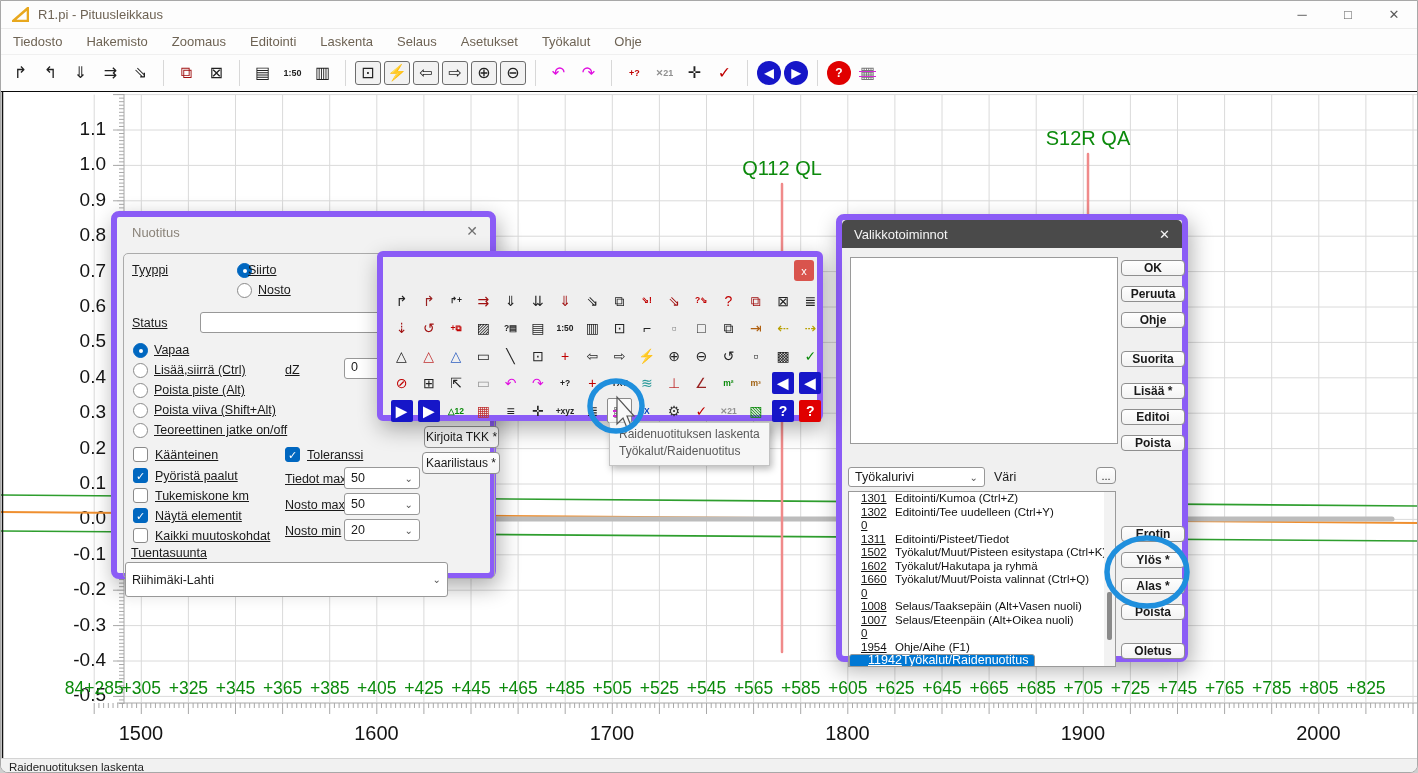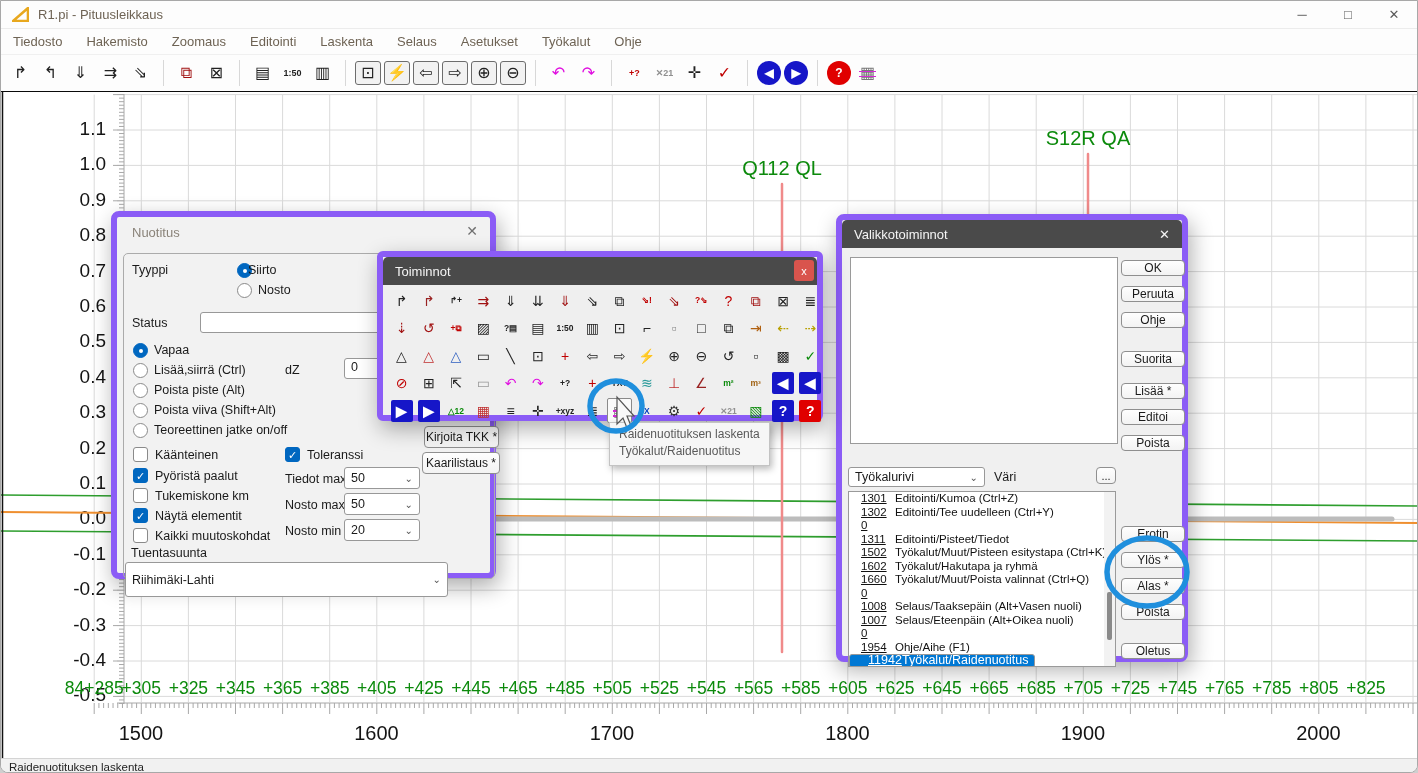--- a/index.html
+++ b/index.html
@@ -40,21 +40,21 @@
   #statusbar{position:absolute;left:0;top:757px;width:100%;height:16px;background:#f1f1f1;
              border-top:1px solid #d4d4d4;font-size:11.5px;color:#222;padding-left:8px;display:flex;align-items:center;}
   
   .dlg{position:absolute;background:#f2f2f2;border:6px solid #8b5cf6;border-radius:8px;
        box-shadow:3px 8px 22px rgba(0,0,0,.32);}
   
   #dlg-nuotitus{left:110px;top:210px;width:385px;height:368px;z-index:10;font-size:12.5px;color:#1a1a1a;}
   #nuotitus-title{position:absolute;left:15px;top:8px;color:#8a8379;font-size:13px;}
   .dlg-close-gray{position:absolute;right:12px;top:6px;color:#707070;font-size:14px;}
   #nuotitus-panel{position:absolute;left:6px;top:36px;width:372px;height:326px;border:1px solid #ababab;border-radius:5px;}
-  .nlabel{position:absolute;white-space:nowrap;}
+  .nlabel{position:absolute;white-space:nowrap;text-decoration:underline;}
   .radio{position:absolute;width:15px;height:15px;border-radius:50%;border:1px solid #8a8a8a;background:#fff;}
   .radio.on{background:#0067c0;border-color:#0067c0;}
   .radio.on::after{content:"";position:absolute;left:4.5px;top:4.5px;width:4px;height:4px;border-radius:50%;background:#fff;}
   .chk{position:absolute;width:15px;height:15px;border-radius:3px;border:1px solid #8a8a8a;background:#fff;}
   .chk.on{background:#0067c0;border-color:#0067c0;color:#fff;font-size:11px;line-height:14px;text-align:center;}
   .inp{position:absolute;background:#fff;border:1px solid #989898;border-radius:3px;font-size:12.5px;padding:1px 6px;color:#1a1a1a;}
   .sel{position:absolute;background:#fff;border:1px solid #989898;border-radius:3px;font-size:12.5px;
        display:flex;align-items:center;padding:0 6px;color:#1a1a1a;}
   .sel .chev{margin-left:auto;color:#555;font-size:10px;}
   .btn{position:absolute;background:linear-gradient(#fefefe,#f3f3f3);border:1px solid #8f8f8f;border-radius:4px;
@@ -71,21 +71,21 @@
   .tm-icon .glyph{font-size:14px;line-height:1;}
   .tm-icon .glyph.small{font-size:8.5px;font-weight:bold;}
   .tm-icon.chipblue,.tm-icon.chipred{width:22px;height:22px;margin:2.5px;}
   .tm-icon.hl{border:1px solid #8a8a8a;background:#fafafa;}
   
   #tooltip{position:absolute;left:608px;top:421px;z-index:30;background:#f6f6f6;border:1px solid #c3c3c3;
            box-shadow:2px 3px 7px rgba(0,0,0,.28);padding:3px 9px 4px;font-size:12px;color:#5a5a5a;line-height:1.45;white-space:nowrap;}
   
   #dlg-valikko{left:835px;top:213px;width:352px;height:448px;z-index:15;background:#f0f0f0;}
   #valikko-list-empty{position:absolute;left:8px;top:37px;width:268px;height:187px;background:#fff;border:1px solid #9a9a9a;}
-  .vbtn{width:64px;height:16px;}
+  .vbtn{width:64px;height:16px;font-weight:bold;}
   #valikko-combo{left:6px;top:247px;width:137px;height:20px;text-align:center;}
   #vari-label{position:absolute;left:152px;top:250px;font-size:12.5px;color:#1a1a1a;}
   #more-btn{left:254px;top:247px;width:20px;height:17px;font-size:11px;}
   #command-list{position:absolute;left:6px;top:271px;width:268px;height:176px;background:#fff;border:1px solid #9a9a9a;
                 overflow:hidden;font-size:11.5px;color:#111;}
   .lrow{display:flex;height:13.5px;line-height:13.5px;white-space:nowrap;}
   .lrow .lcode{width:46px;padding-left:12px;flex:none;text-decoration:underline;}
   .lrow.sel{background:#0078d4;color:#fff;}
   #list-scroll{position:absolute;left:262px;top:272px;width:11px;height:174px;background:#f2f2f2;}
   #list-thumb{position:absolute;left:3px;top:100px;width:5px;height:48px;background:#8a8a8a;border-radius:2px;}
@@ -841,23 +841,20 @@
     <div class="sel" style="left:8px;top:345px;width:323px;height:35px">
       <span>Riihimäki-Lahti</span>
         <span class="chev">⌄</span>
     </div>
 
     <div class="btn" style="left:307px;top:209px;width:75px;height:22px">Kirjoita TKK *</div>
     <div class="btn" style="left:305px;top:235px;width:78px;height:22px">Kaarilistaus *</div>
   </div>
 
   <div class="dlg" id="dlg-toiminnot">
-    <div class="dark-title">
-      <span>Toiminnot</span>
-    </div>
     <div id="toiminnot-close">x</div>
     <div id="toiminnot-grid">
         <div class="tm-icon">
           <span class="glyph" style="color: rgb(34, 34, 34);">↱</span>
         </div>
         <div class="tm-icon">
           <span class="glyph" style="color: rgb(153, 34, 34);">↱</span>
         </div>
         <div class="tm-icon">
           <span class="glyph small" style="color: rgb(34, 34, 34);">↱+</span>

